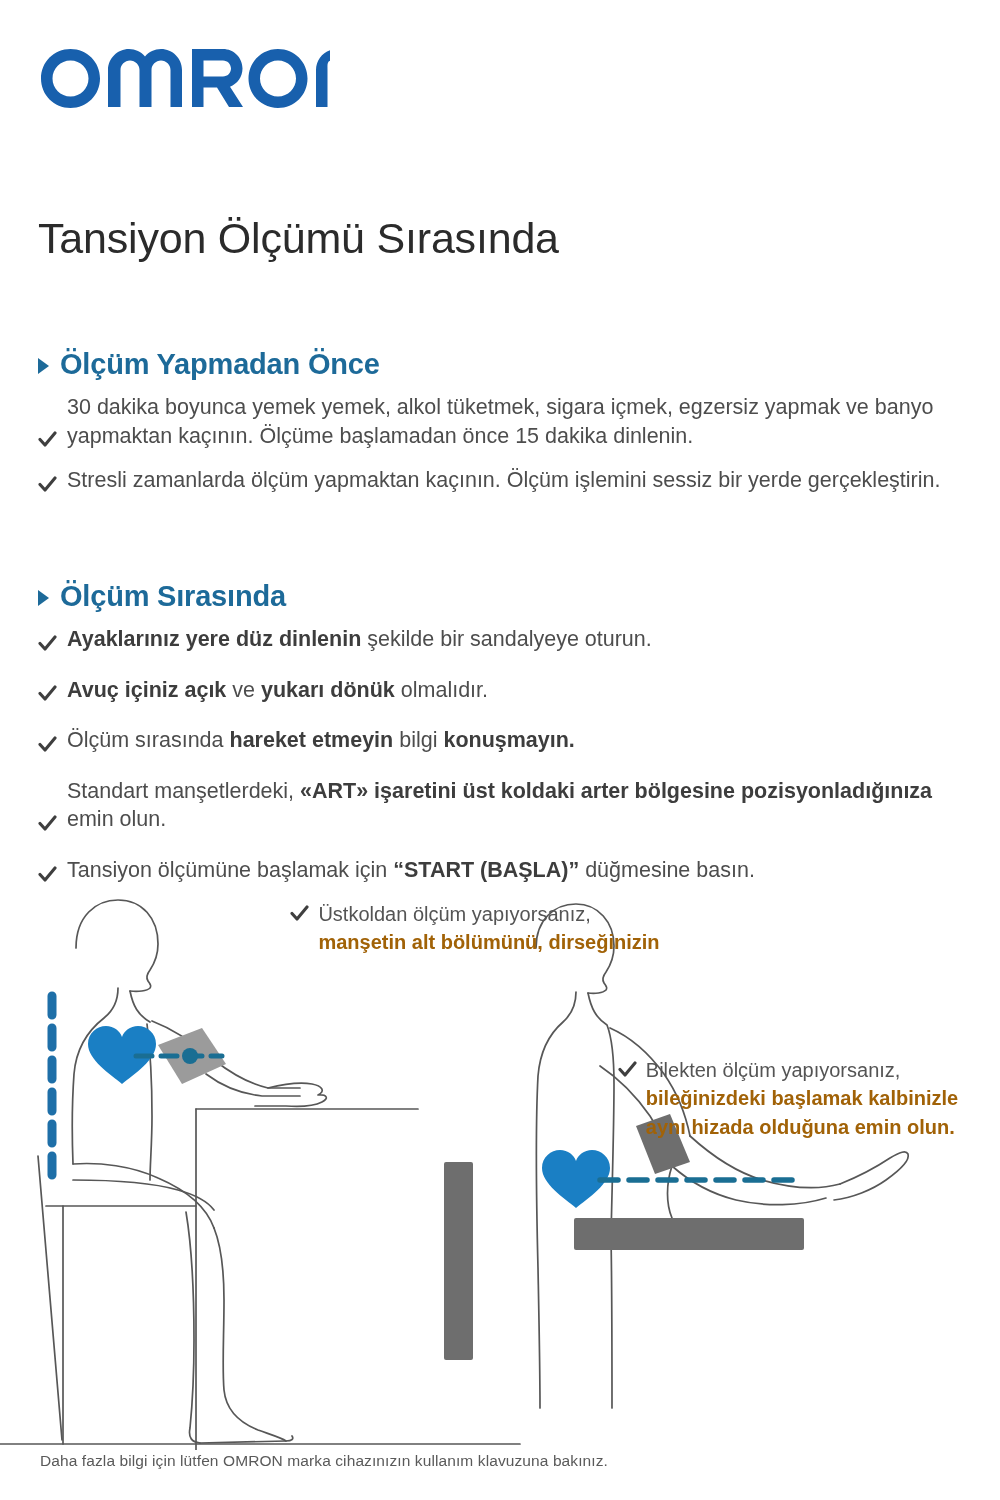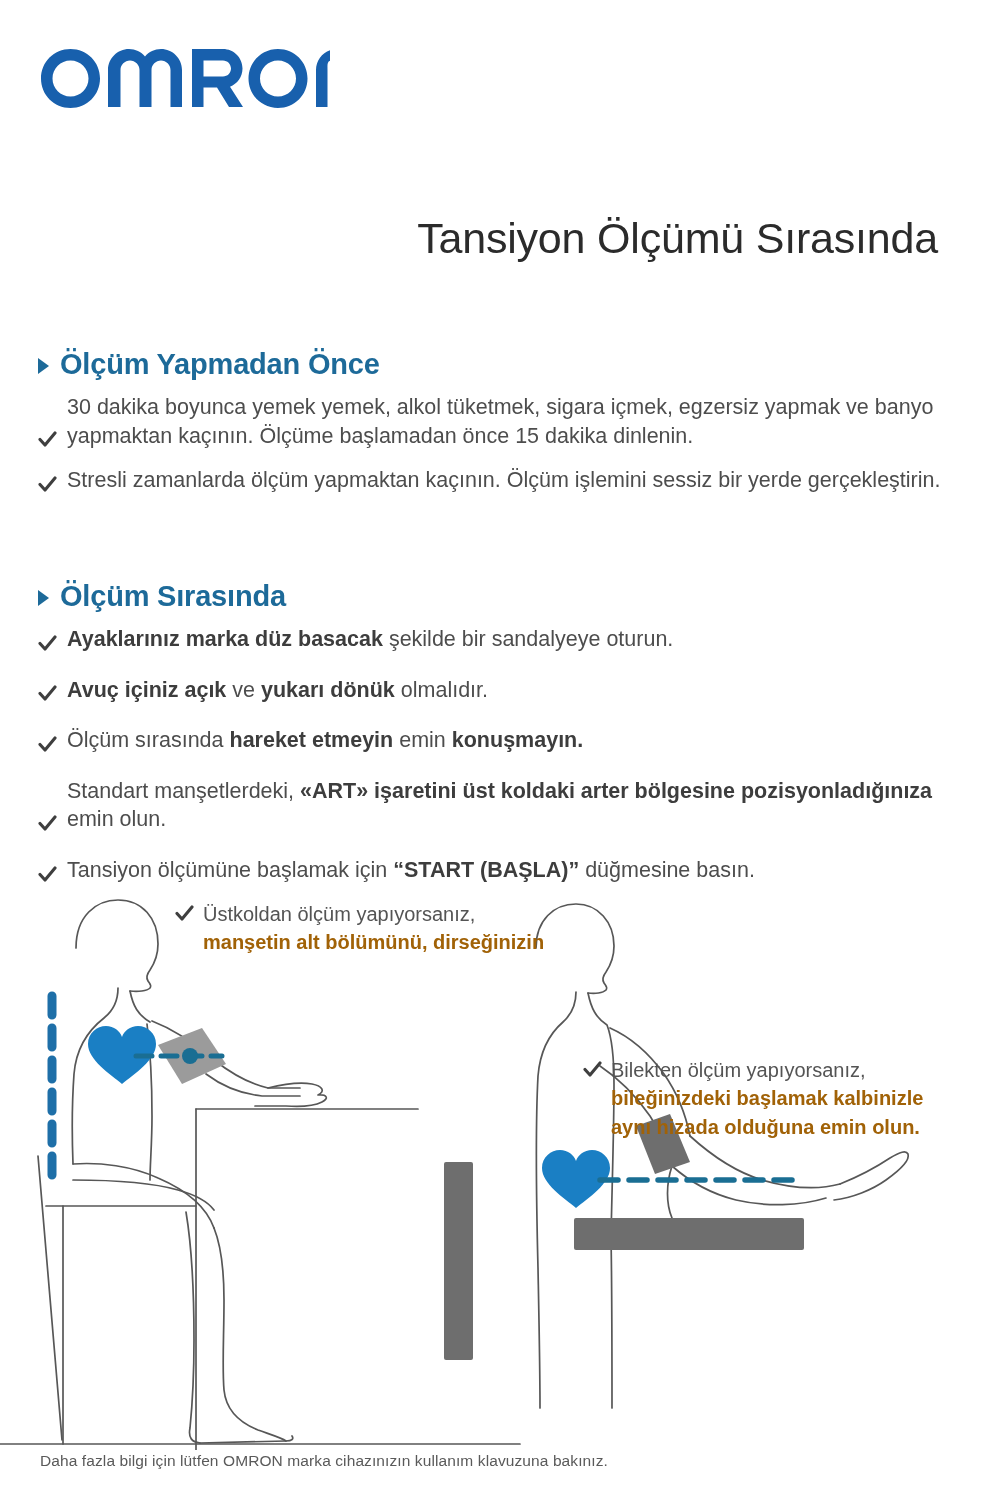--- a/index.html
+++ b/index.html
@@ -30,21 +30,20 @@
   .page-title {
     position: absolute;
     left: 38px;
     top: 182px;
     width: 900px;
     font-size: 43px;
     line-height: 1.28;
     font-weight: 400;
     color: #2b2b2b;
     letter-spacing: -0.2px;
-    text-align: right;
   }
   .page-title .line { display: block; }
 
   
   .section {
     position: absolute;
     left: 38px;
     width: 930px;
   }
   #section-1 { top: 348px; }
@@ -117,20 +116,21 @@
   .callout {
     position: absolute;
     font-size: 20px;
     line-height: 1.42;
     color: #4d4d4d;
   }
   .callout .c-row {
     display: flex;
     align-items: flex-start;
     gap: 9px;
+    justify-content: center;
   }
   .callout .c-lines { display: block; }
   .callout .l1 { display: block; font-weight: 400; color: #545454; }
   .callout .l2, .callout .l3 {
     display: block;
     font-weight: 700;
     color: #a16207;
   }
   #callout-arm { left: 175px; top: 12px; width: 600px; }
   #callout-wrist { left: 583px; top: 168px; width: 410px; }
@@ -199,37 +199,37 @@
     <span class="tri-icon"></span>
     <span class="section-title">Ölçüm Sırasında</span>
   </div>
   <ul class="bullets" id="list-2">
       <li>
         <span class="check">
           <svg width="19" height="19" viewBox="0 0 19 19">
             <path d="M2 9.5 L7 15 L17 3" stroke="#3f3f3f" stroke-width="3.1" fill="none" stroke-linecap="round" stroke-linejoin="round"></path>
           </svg>
         </span>
-        <span class="bullet-text"><b>Ayaklarınız marka düz basacak</b><span> şekilde bir sandalyeye oturun.</span></span>
+        <span class="bullet-text"><b>Ayaklarınız yere düz dinlenin</b><span> şekilde bir sandalyeye oturun.</span></span>
       </li>
       <li>
         <span class="check">
           <svg width="19" height="19" viewBox="0 0 19 19">
             <path d="M2 9.5 L7 15 L17 3" stroke="#3f3f3f" stroke-width="3.1" fill="none" stroke-linecap="round" stroke-linejoin="round"></path>
           </svg>
         </span>
         <span class="bullet-text"><b>Avuç içiniz açık</b><span> ve </span><b>yukarı dönük</b><span> olmalıdır.</span></span>
       </li>
       <li>
         <span class="check">
           <svg width="19" height="19" viewBox="0 0 19 19">
             <path d="M2 9.5 L7 15 L17 3" stroke="#3f3f3f" stroke-width="3.1" fill="none" stroke-linecap="round" stroke-linejoin="round"></path>
           </svg>
         </span>
-        <span class="bullet-text"><span>Ölçüm sırasında </span><b>hareket etmeyin</b><span> emin </span><b>konuşmayın.</b></span>
+        <span class="bullet-text"><span>Ölçüm sırasında </span><b>hareket etmeyin</b><span> bilgi </span><b>konuşmayın.</b></span>
       </li>
       <li>
         <span class="check">
           <svg width="19" height="19" viewBox="0 0 19 19">
             <path d="M2 9.5 L7 15 L17 3" stroke="#3f3f3f" stroke-width="3.1" fill="none" stroke-linecap="round" stroke-linejoin="round"></path>
           </svg>
         </span>
         <span class="bullet-text"><span>Standart manşetlerdeki, </span><b>«ART» işaretini üst koldaki arter bölgesine pozisyonladığınıza</b><span> emin olun.</span></span>
       </li>
       <li>

